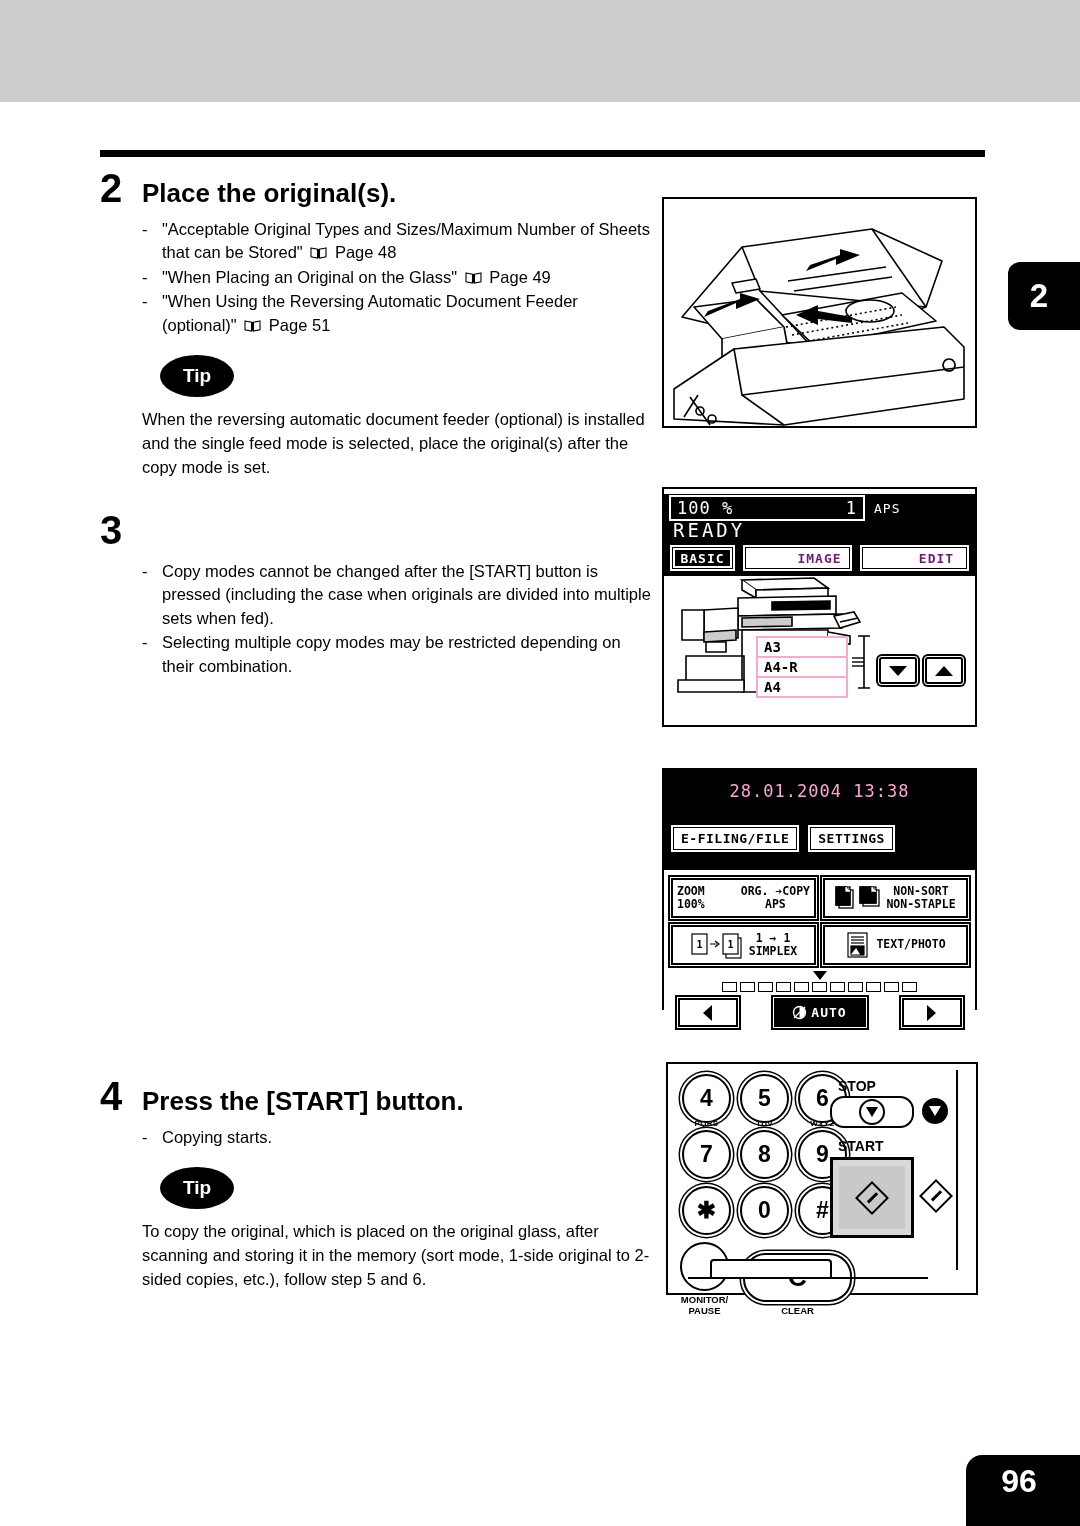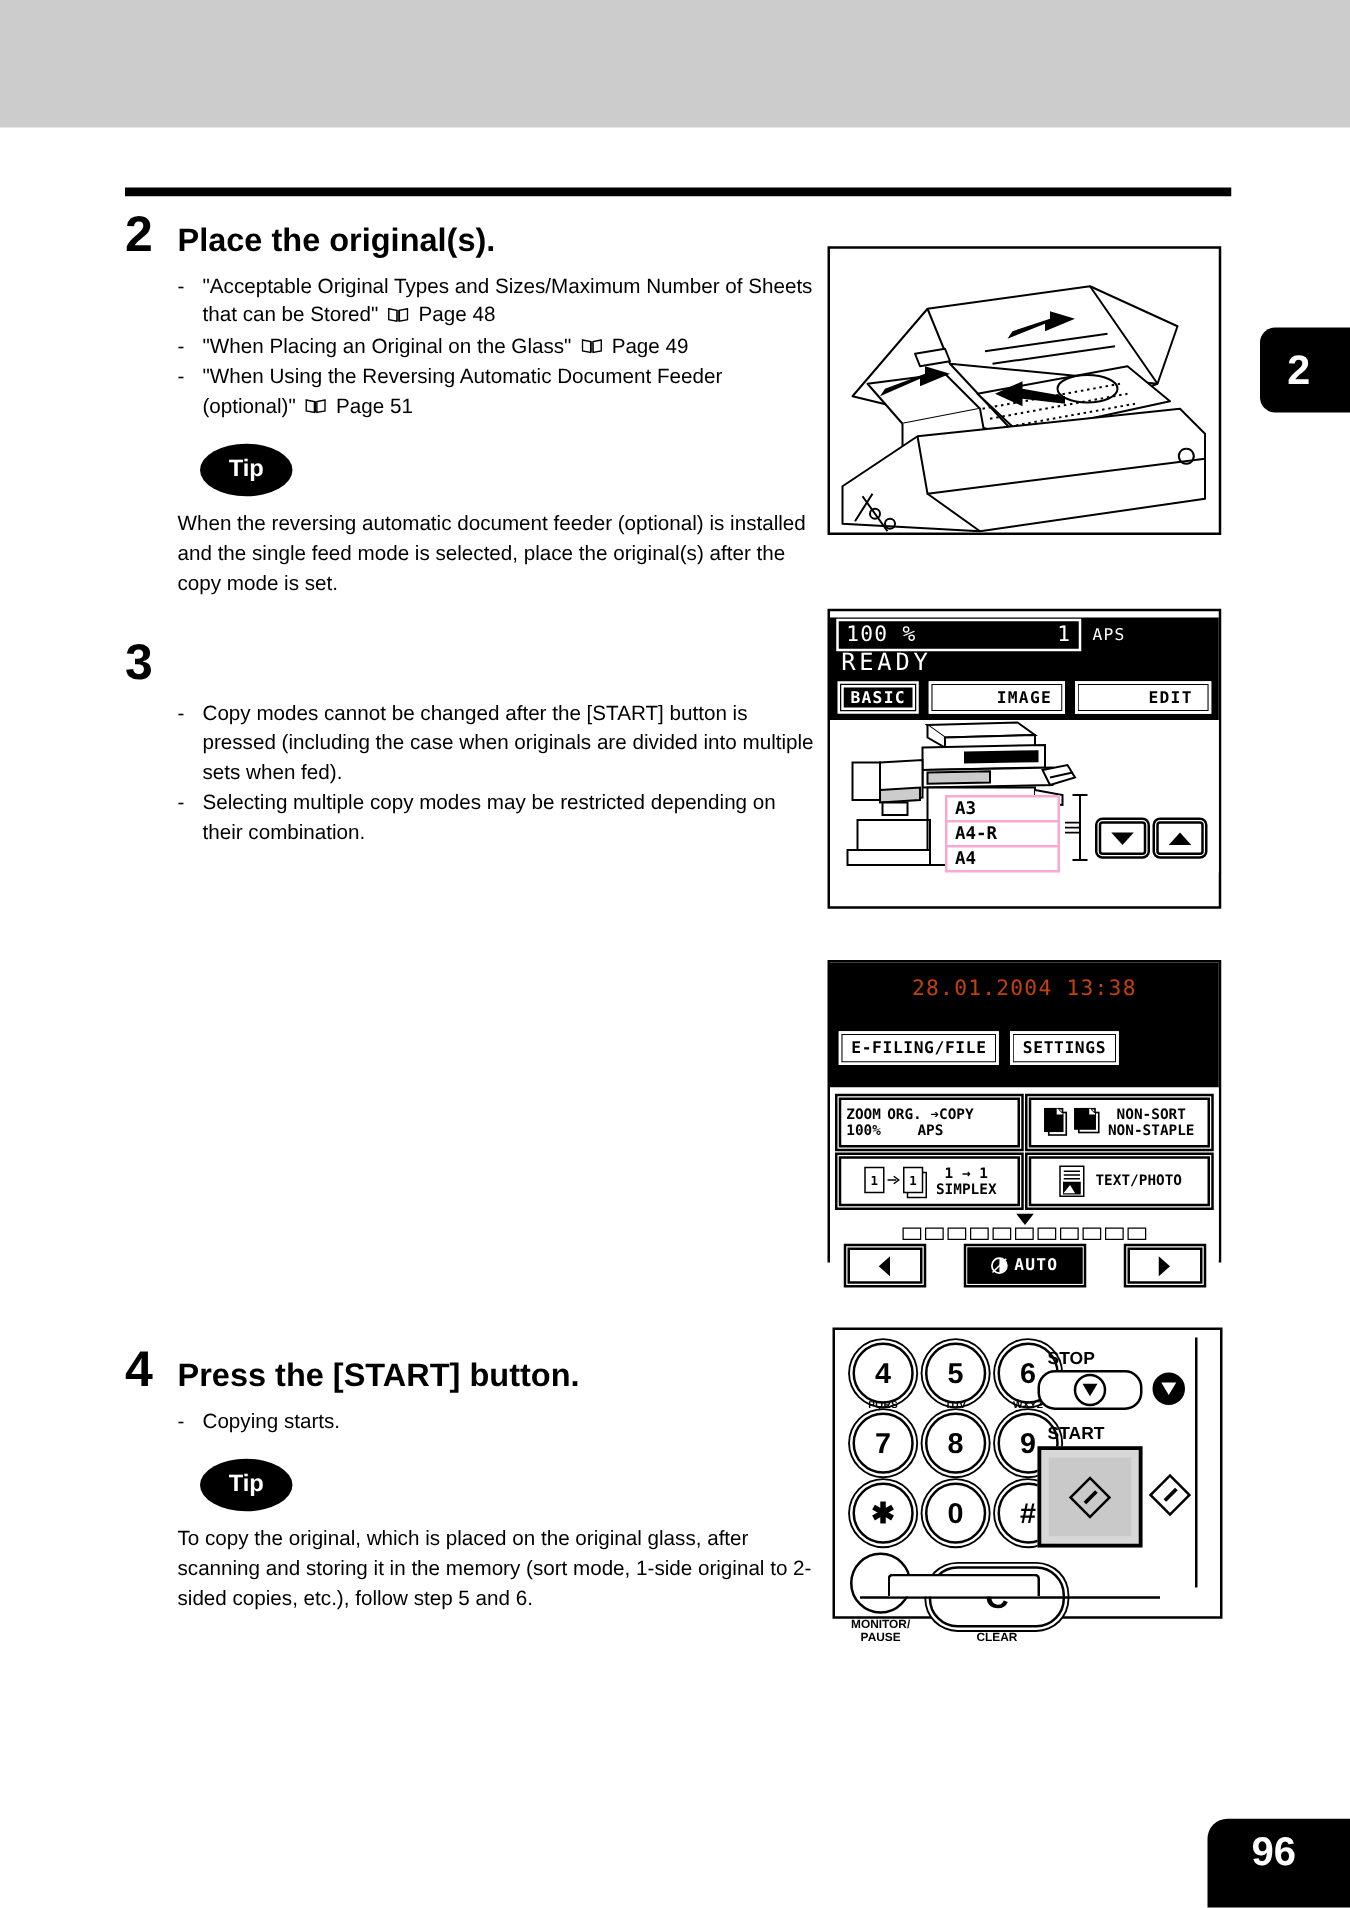--- a/index.html
+++ b/index.html
@@ -92,21 +92,21 @@
   }
   .tabs-row{display:flex;gap:8px;padding:0 6px 5px 6px;}
   .lcd-tab{
     flex:1;height:22px;border:2px solid #fff;
     display:flex;align-items:center;justify-content:center;
     font-family:"DejaVu Sans Mono", monospace;font-size:13px;font-weight:bold;
     letter-spacing:1px;background:#000;color:#fff;
     box-shadow:inset 0 0 0 1px #000;
   }
   .lcd-tab.sel{background:#000;color:#fff;outline:2px solid #fff;outline-offset:-5px;}
-  .lcd-tab.unsel{background:#fff;color:#000000;border:2px solid #fff;box-shadow:inset 0 0 0 1px #000;padding-left:44px;}
+  .lcd-tab.unsel{background:#fff;color:#701a75;border:2px solid #fff;box-shadow:inset 0 0 0 1px #000;padding-left:44px;}
   .lcd-body{background:#fff;position:relative;}
 
   
   .drawer-list{position:absolute;left:92px;top:62px;width:92px;}
   .drawer{
     height:22px;border:2px solid #f9a8d4;border-bottom-width:2px;
     display:flex;align-items:center;padding-left:6px;
     font-family:"DejaVu Sans Mono", monospace;font-size:14px;font-weight:bold;
     background:#fff;box-sizing:border-box;margin-top:-2px;
   }
@@ -114,21 +114,21 @@
   .arr-btn{
     width:34px;height:23px;border:2px solid #000;border-radius:3px;
     display:flex;align-items:center;justify-content:center;background:#fff;
     box-shadow:0 0 0 1px #fff, 0 0 0 3px #000;
   }
   .tri-d{width:0;height:0;border-left:9px solid transparent;border-right:9px solid transparent;border-top:10px solid #000;}
   .tri-u{width:0;height:0;border-left:9px solid transparent;border-right:9px solid transparent;border-bottom:10px solid #000;}
 
   
   .datetime{
-    color:#c2410c;text-align:center;padding-top:11px;
+    color:#f9a8d4;text-align:center;padding-top:11px;
     font-family:"DejaVu Sans Mono", monospace;font-size:17px;letter-spacing:1px;
   }
   .lcd2-tabs{display:flex;gap:9px;padding:24px 7px 6px 7px;}
   .lcd2-tab{
     height:23px;border:2px solid #fff;background:#fff;color:#000;
     display:flex;align-items:center;justify-content:center;
     font-family:"DejaVu Sans Mono", monospace;font-size:13px;font-weight:bold;
     letter-spacing:0.5px;padding:0 8px;box-shadow:inset 0 0 0 1px #000;
   }
   .mode-grid{
@@ -419,21 +419,21 @@
   <div class="lcd-top" style="height:100px">
     <div class="datetime">28.01.2004 13:38</div>
     <div class="lcd2-tabs">
       <div class="lcd2-tab">E-FILING/FILE</div>
       <div class="lcd2-tab">SETTINGS</div>
     </div>
   </div>
   <div class="lcd-body">
     <div class="mode-grid">
 
-      <div class="mode-btn" style="justify-content:flex-start">
+      <div class="mode-btn" style="justify-content:space-between">
         <div class="stack">
           <div>ZOOM</div>
           <div>100%</div>
         </div>
         <div class="stack">
           <div>ORG. ➔COPY</div>
           <div>APS</div>
         </div>
       </div>
 

